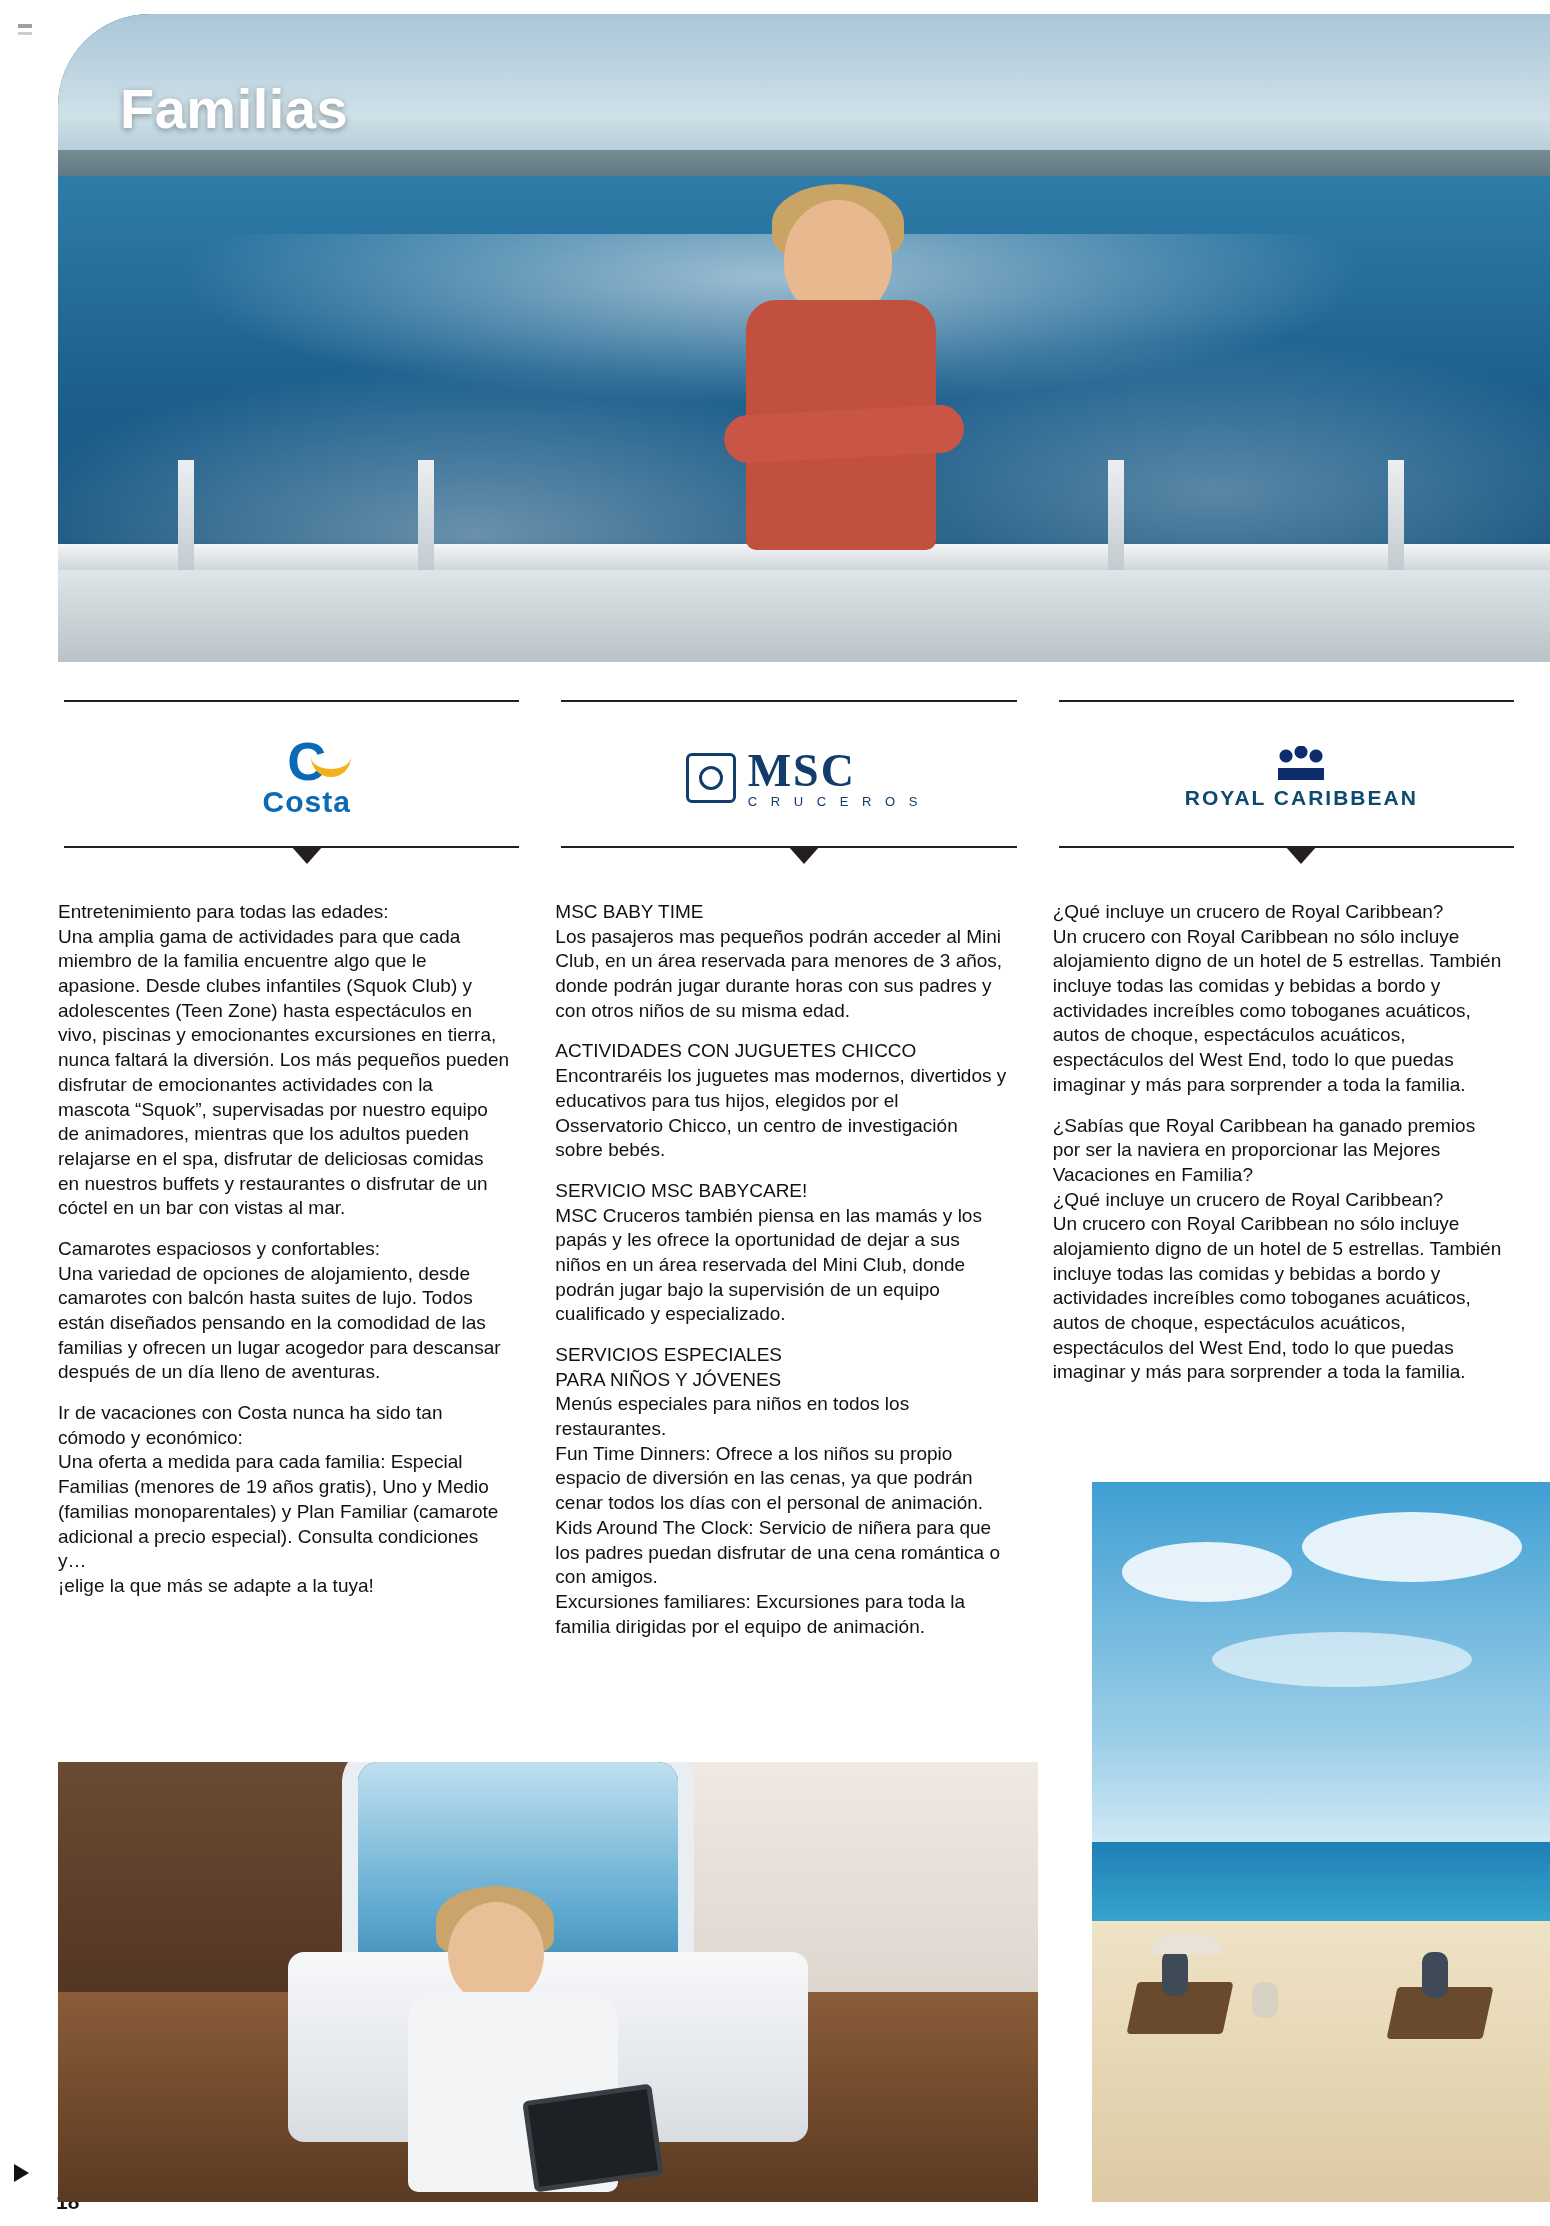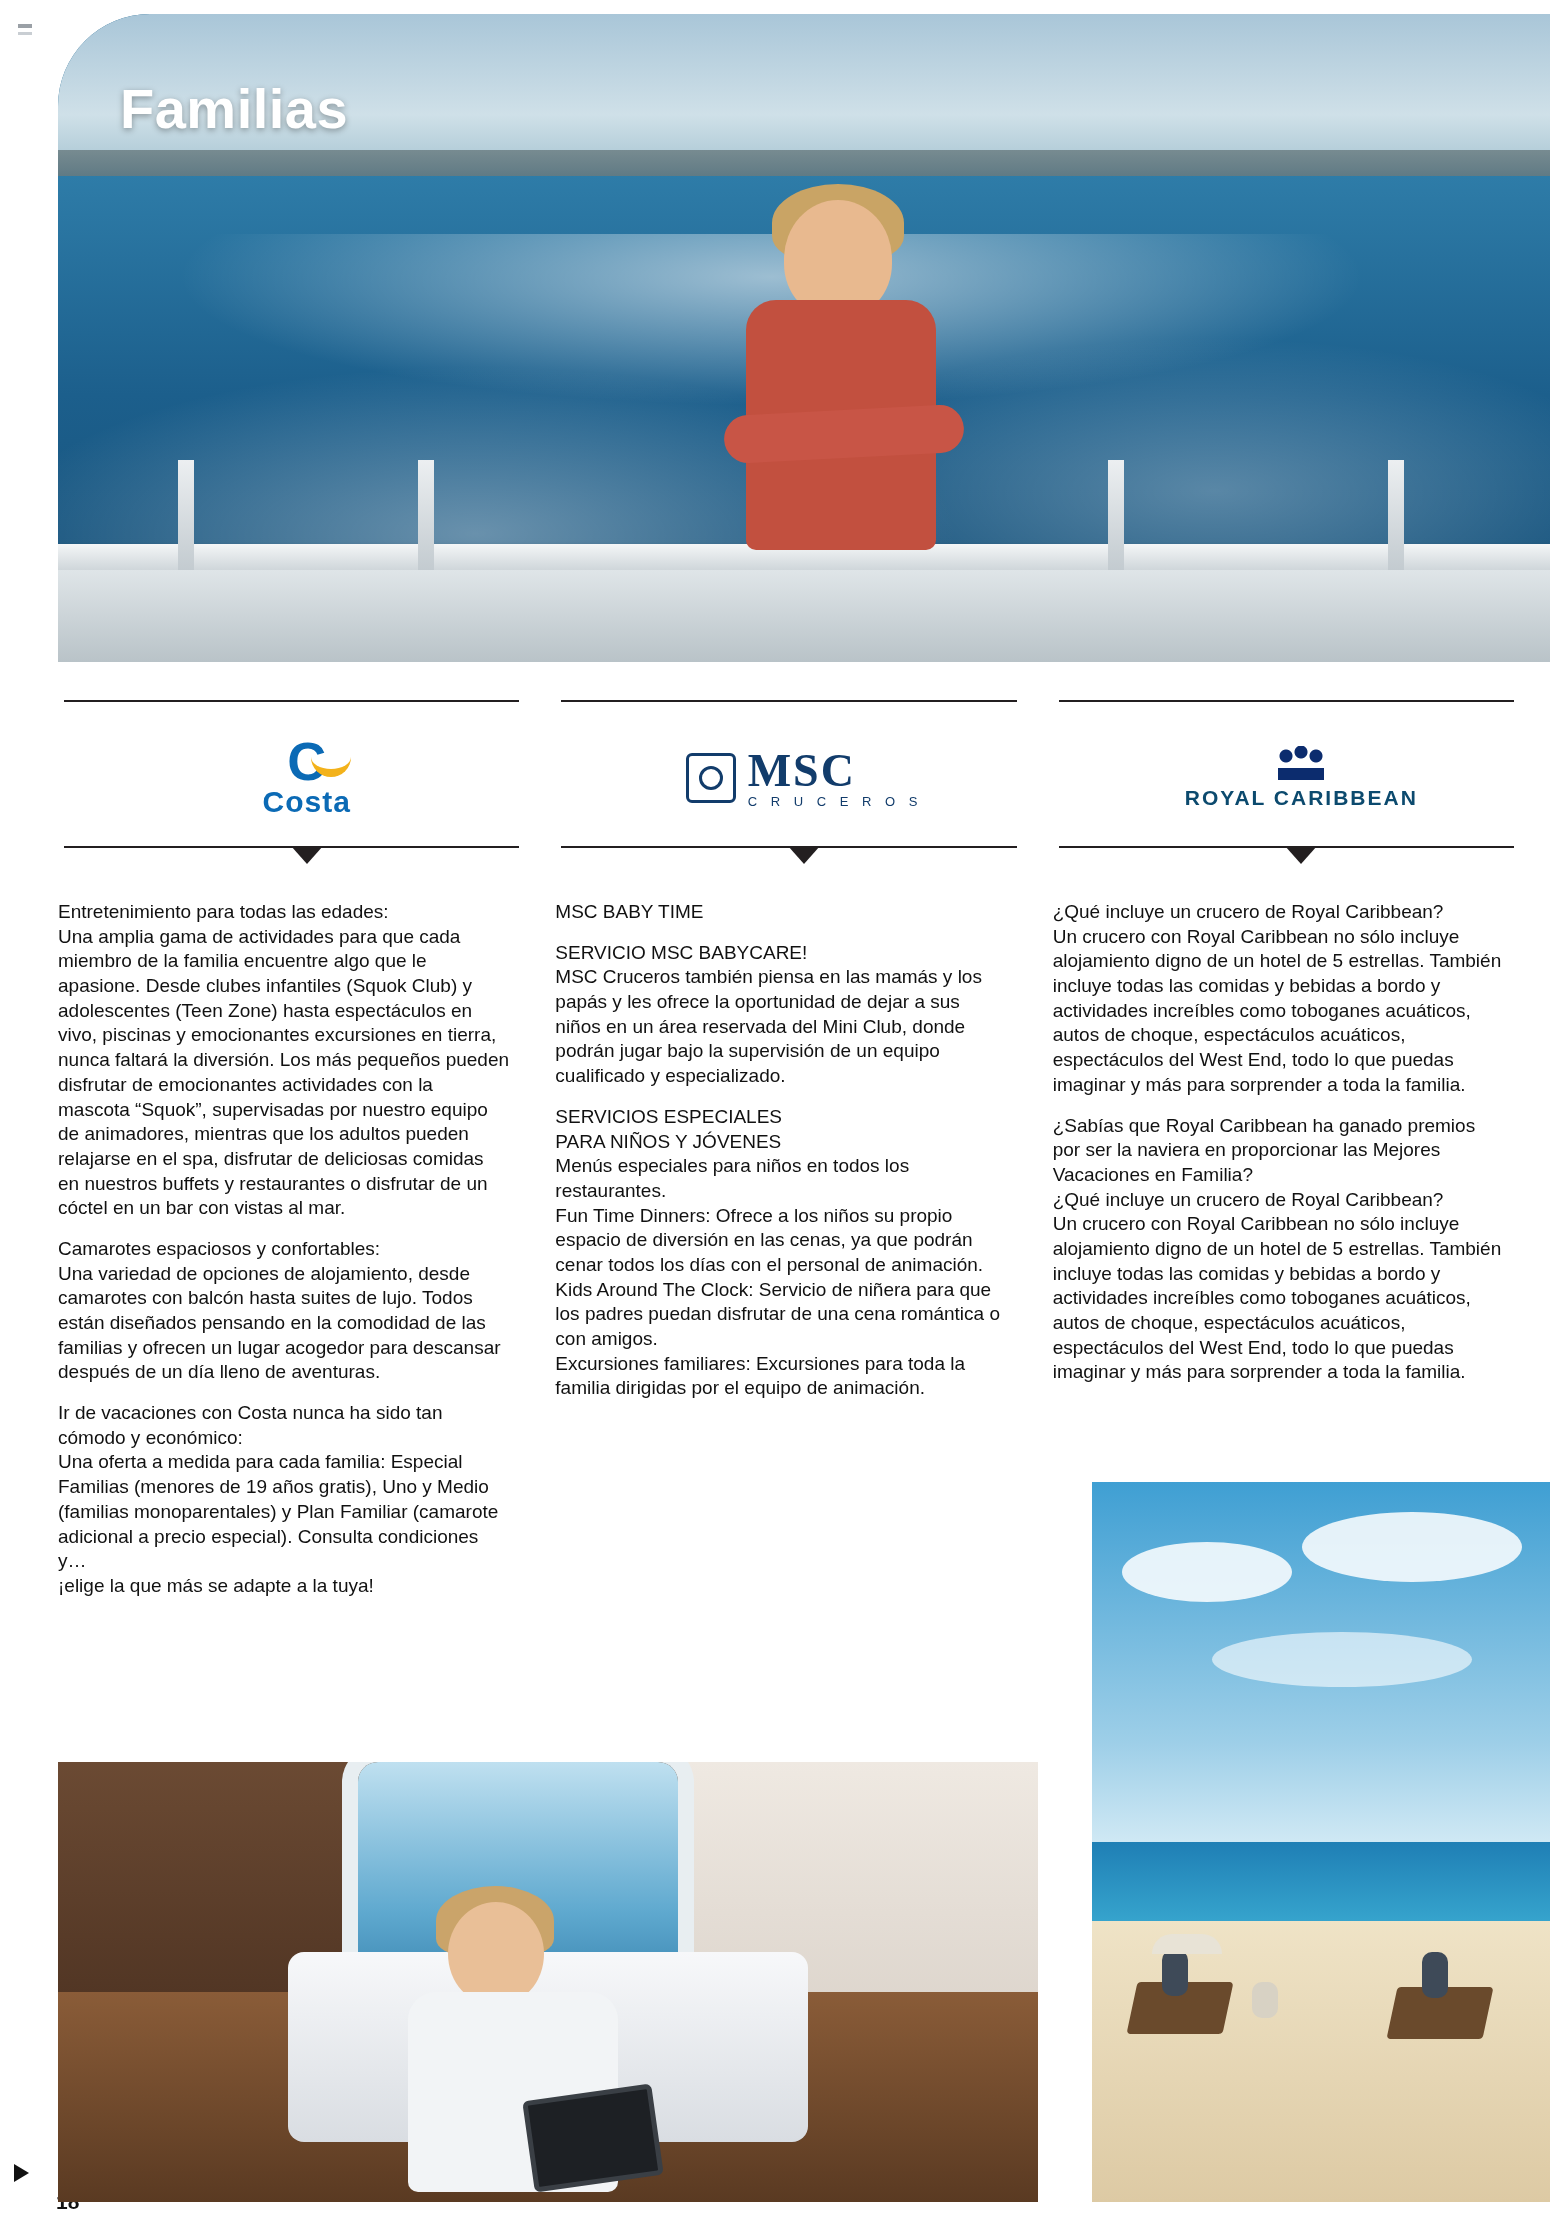--- a/index.html
+++ b/index.html
@@ -338,20 +338,25 @@
     <p>
       <span class="h">Ir de vacaciones con Costa nunca ha sido tan cómodo y económico:</span><br>
       <span>Una oferta a medida para cada familia: Especial Familias (menores de 19 años gratis), Uno y Medio (familias monoparentales) y Plan Familiar (camarote adicional a precio especial). Consulta condiciones y…</span><br>
       <span>¡elige la que más se adapte a la tuya!</span>
     </p>
   </div>
 
   <div class="col">
     <p>
       <span class="h">MSC BABY TIME</span><br>
+      <span>Los pasajeros mas pequeños podrán acceder al Mini Club, en un área reservada para menores de 3 años, donde podrán jugar durante horas con sus padres y con otros niños de su misma edad.</span>
+    </p>
+    <p>
+      <span class="h">ACTIVIDADES CON JUGUETES CHICCO</span><br>
+      <span>Encontraréis los juguetes mas modernos, divertidos y educativos para tus hijos, elegidos por el Osservatorio Chicco, un centro de investigación sobre bebés.</span>
     </p>
     <p>
       <span class="h">SERVICIO MSC BABYCARE!</span><br>
       <span>MSC Cruceros también piensa en las mamás y los papás y les ofrece la oportunidad de dejar a sus niños en un área reservada del Mini Club, donde podrán jugar bajo la supervisión de un equipo cualificado y especializado.</span>
     </p>
     <p>
       <span class="h" style="white-space:pre-line;">SERVICIOS ESPECIALES
 PARA NIÑOS Y JÓVENES</span><br>
       <span style="white-space:pre-line;">Menús especiales para niños en todos los restaurantes.
 Fun Time Dinners: Ofrece a los niños su propio espacio de diversión en las cenas, ya que podrán cenar todos los días con el personal de animación.

